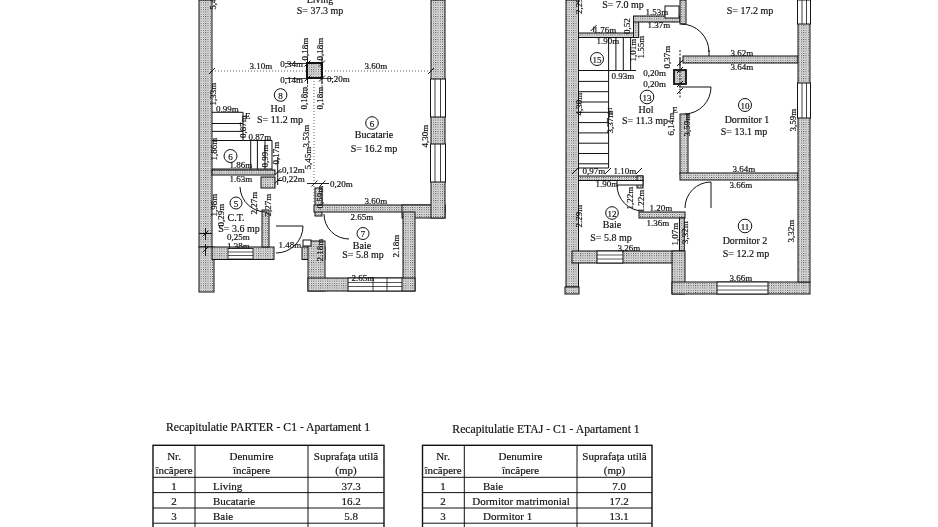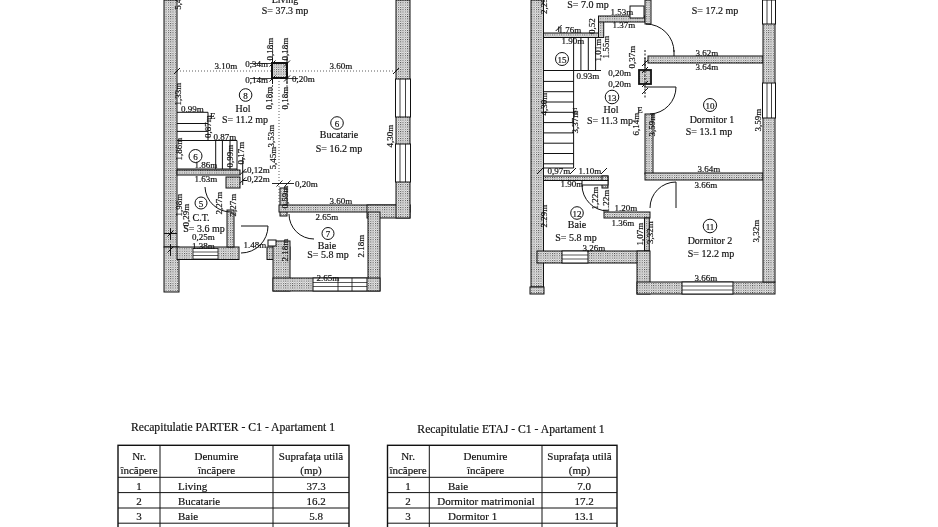--- a/index.html
+++ b/index.html
@@ -1,17 +1,17 @@
 <!DOCTYPE html>
 <html><head>
 <meta charset="utf-8">
 <style>
 html,body{margin:0;padding:0;background:#fff;}
 #page{position:relative;width:784px;height:527px;overflow:hidden;background:#fff;
-font-family:"Liberation Serif", serif;}
+font-family:"Liberation Serif", serif;margin-left:35px;}
 svg{position:absolute;left:0;top:0;}
 text{fill:#111;stroke:#111;stroke-width:0.18;}
 .d{font-size:9px;font-family:"Liberation Serif",serif;}
 .r{font-size:10px;font-family:"Liberation Serif",serif;}
 .n{font-size:9px;font-family:"Liberation Serif",serif;}
 .t{font-size:11.7px;font-family:"Liberation Serif",serif;}
 </style>
 </head>
 <body>
 <div id="page">

